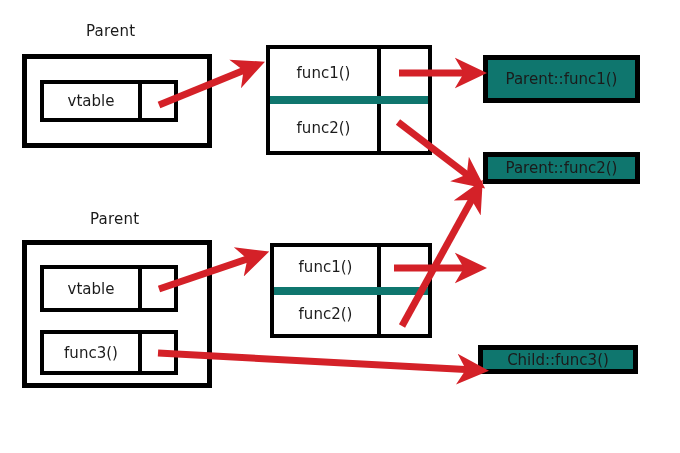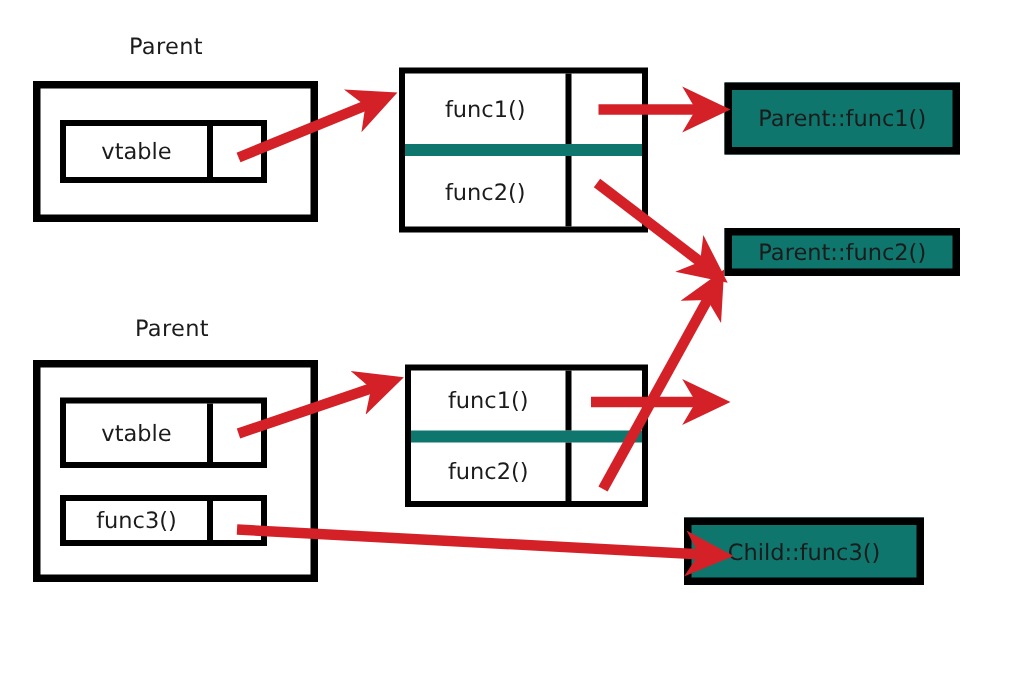--- a/index.html
+++ b/index.html
@@ -134,42 +134,42 @@
       <div class="vptr"></div>
     </div>
   </div>
 
   <div class="obj-box" style="left:22px; top:240px; width:190px; height:148px;">
   </div>
   <div class="slot" style="left:40px; top:265px; width:138px; height:47px;">
     <div class="name-cell">vtable</div>
     <div class="ptr-cell"></div>
   </div>
-  <div class="slot" style="left:40px; top:330px; width:138px; height:34px;">
+  <div class="slot" style="left:40px; top:330px; width:138px; height:45px;">
     <div class="name-cell">func3()</div>
     <div class="ptr-cell"></div>
   </div>
 
   <div class="vtable" style="left:270px; top:243px; width:162px; height:95px;">
     <div class="vrow top">
       <div class="vname">func1()</div>
       <div class="vptr"></div>
     </div>
     <div class="vrow">
       <div class="vname">func2()</div>
       <div class="vptr"></div>
     </div>
   </div>
 
   <div class="code-box" style="left:483px; top:55px; width:157px; height:48px;">Parent::func1()</div>
 
   <div class="code-box" style="left:483px; top:152px; width:157px; height:32px;">Parent::func2()</div>
 
 
-  <div class="code-box" style="left:456px; top:345px; width:160px; height:45px;">Child::func3()</div>
+  <div class="code-box" style="left:478px; top:345px; width:160px; height:29px;">Child::func3()</div>
 
   <svg id="arrows" viewBox="0 0 680 453">
     <defs>
       <marker id="ah" markerWidth="5" markerHeight="5" refX="2.6" refY="2.5" orient="auto" markerUnits="strokeWidth">
         <path d="M0,0.3 L4.6,2.5 L0,4.7 L1.3,2.5 Z" fill="#D42128"></path>
       </marker>
     </defs>
     <g stroke="#D42128" stroke-width="7" fill="none" stroke-linecap="butt" marker-end="url(#ah)">
 
       <line x1="159" y1="105" x2="252" y2="67"></line>

